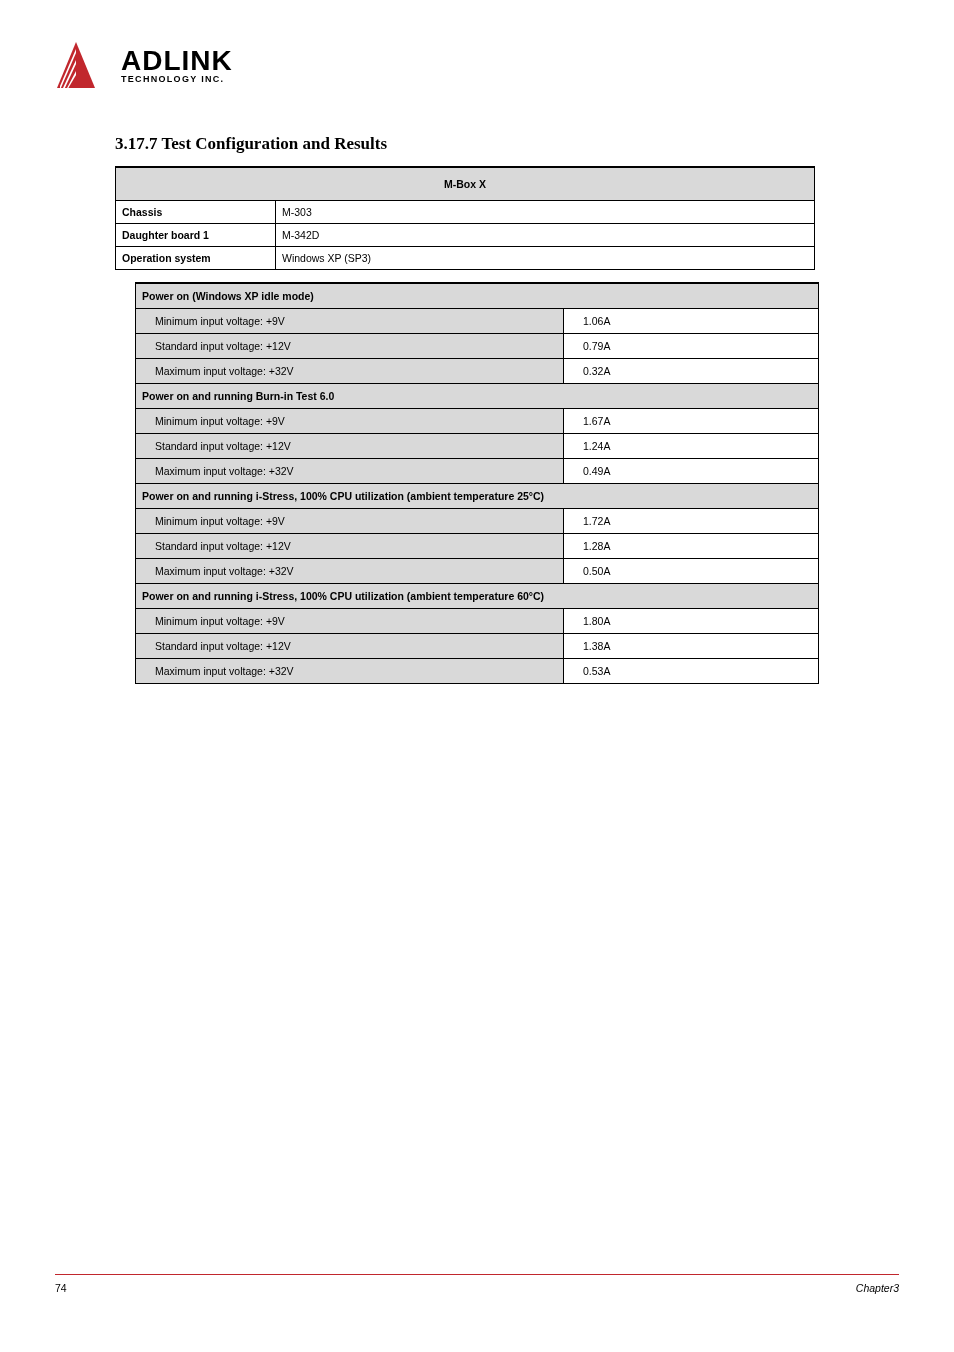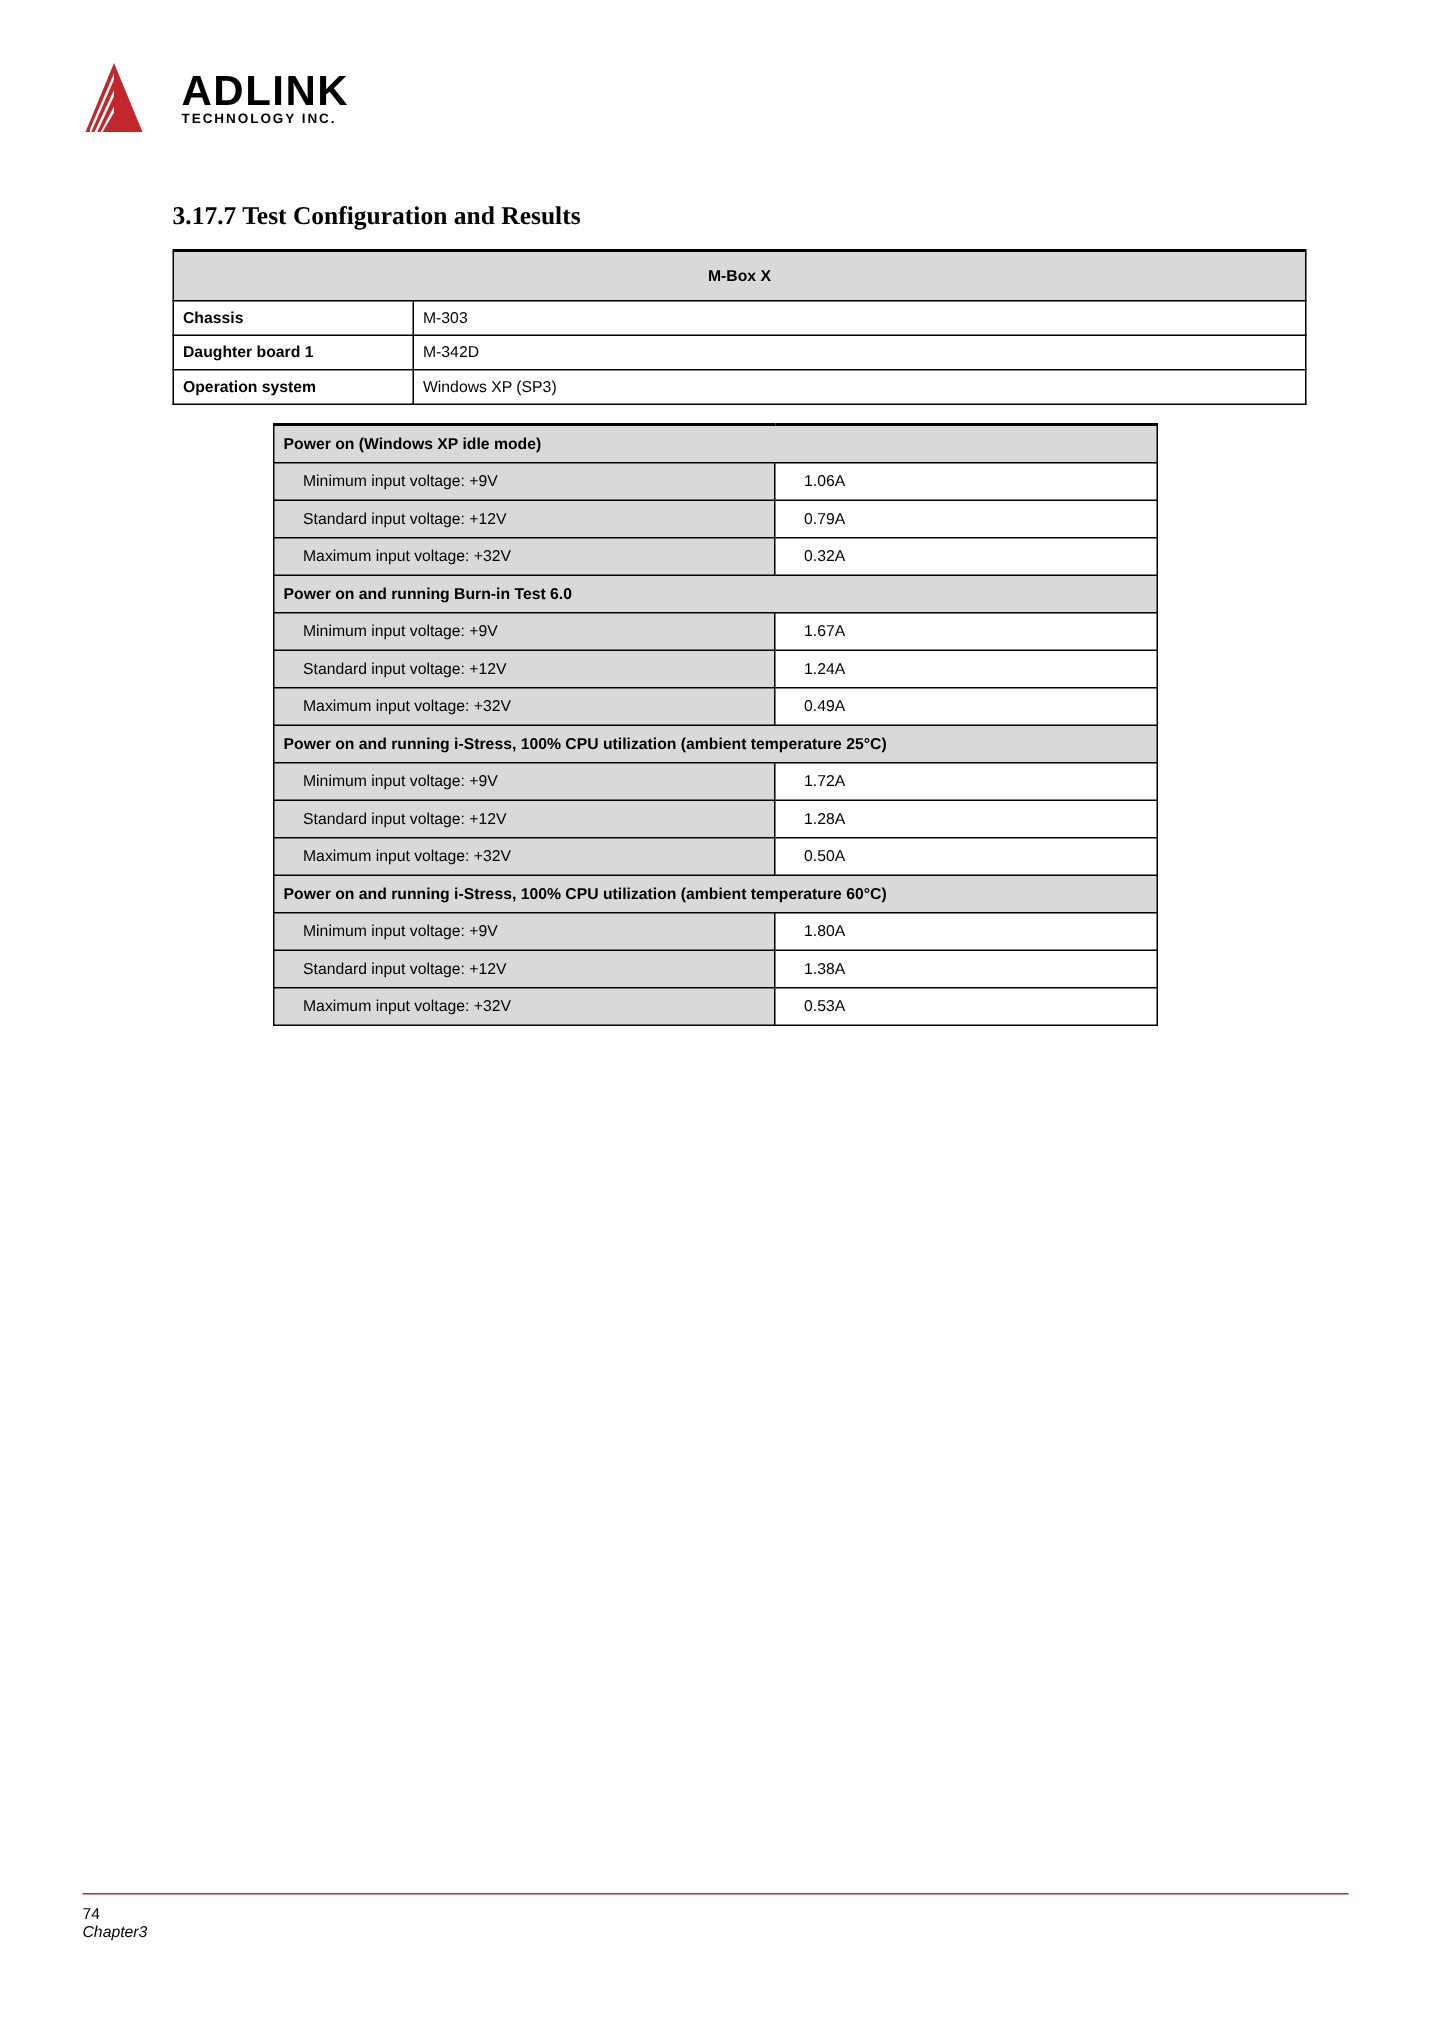--- a/index.html
+++ b/index.html
@@ -23,42 +23,42 @@
     .logo-sub { font-size: 9px; font-weight: 700; letter-spacing: 1.3px; color: #000; }
     .section-heading {
       font-family: "Times New Roman", Times, serif;
       font-size: 17px;
       font-weight: 700;
       margin: 42px 0 12px 60px;
     }
     .mbox-table {
       border-collapse: collapse;
       margin-left: 60px;
-      width: 756px;
+      width: 700px;
       font-size: 10.5px;
       color: #000;
     }
     .mbox-table th.header-row {
       background: #d9d9d9;
       border: 0.75px solid #000;
       border-top: 2.25px solid #000;
       padding: 10px 6px;
       text-align: center;
       font-weight: 700;
     }
     .mbox-table td {
       border: 0.75px solid #000;
       padding: 5px 6px;
       vertical-align: middle;
     }
     .mbox-table td.label { width: 160px; font-weight: 700; }
     .power-table {
       border-collapse: collapse;
       margin: 12px auto 0 auto;
-      width: 590px;
+      width: 684px;
       font-size: 10.5px;
       color: #000;
     }
     .power-table th.section-row {
       background: #d9d9d9;
       border: 0.6px solid #000;
       padding: 6px 6px;
       text-align: left;
       font-weight: 700;
     }
@@ -70,23 +70,23 @@
     }
     .power-table td.valcell { background: #fff; width: 255px; }
     .footer {
       position: absolute;
       bottom: 58px;
       left: 55px;
       right: 55px;
       border-top: 0.75px solid #c1272d;
       padding-top: 7px;
       display: flex;
+      justify-content: space-between;
       font-size: 10.5px;
       color: #000;
-      flex-direction: column;
     }
     .footer .right { font-style: italic; }
   </style>
 </head>
 <body>
 
 <div class="logo-wrap">
   <span class="logo-mark">
     <svg width="42" height="52" viewBox="0 0 42 52">
       <polygon points="21,2 40,48 2,48" fill="#c1272d"></polygon>

